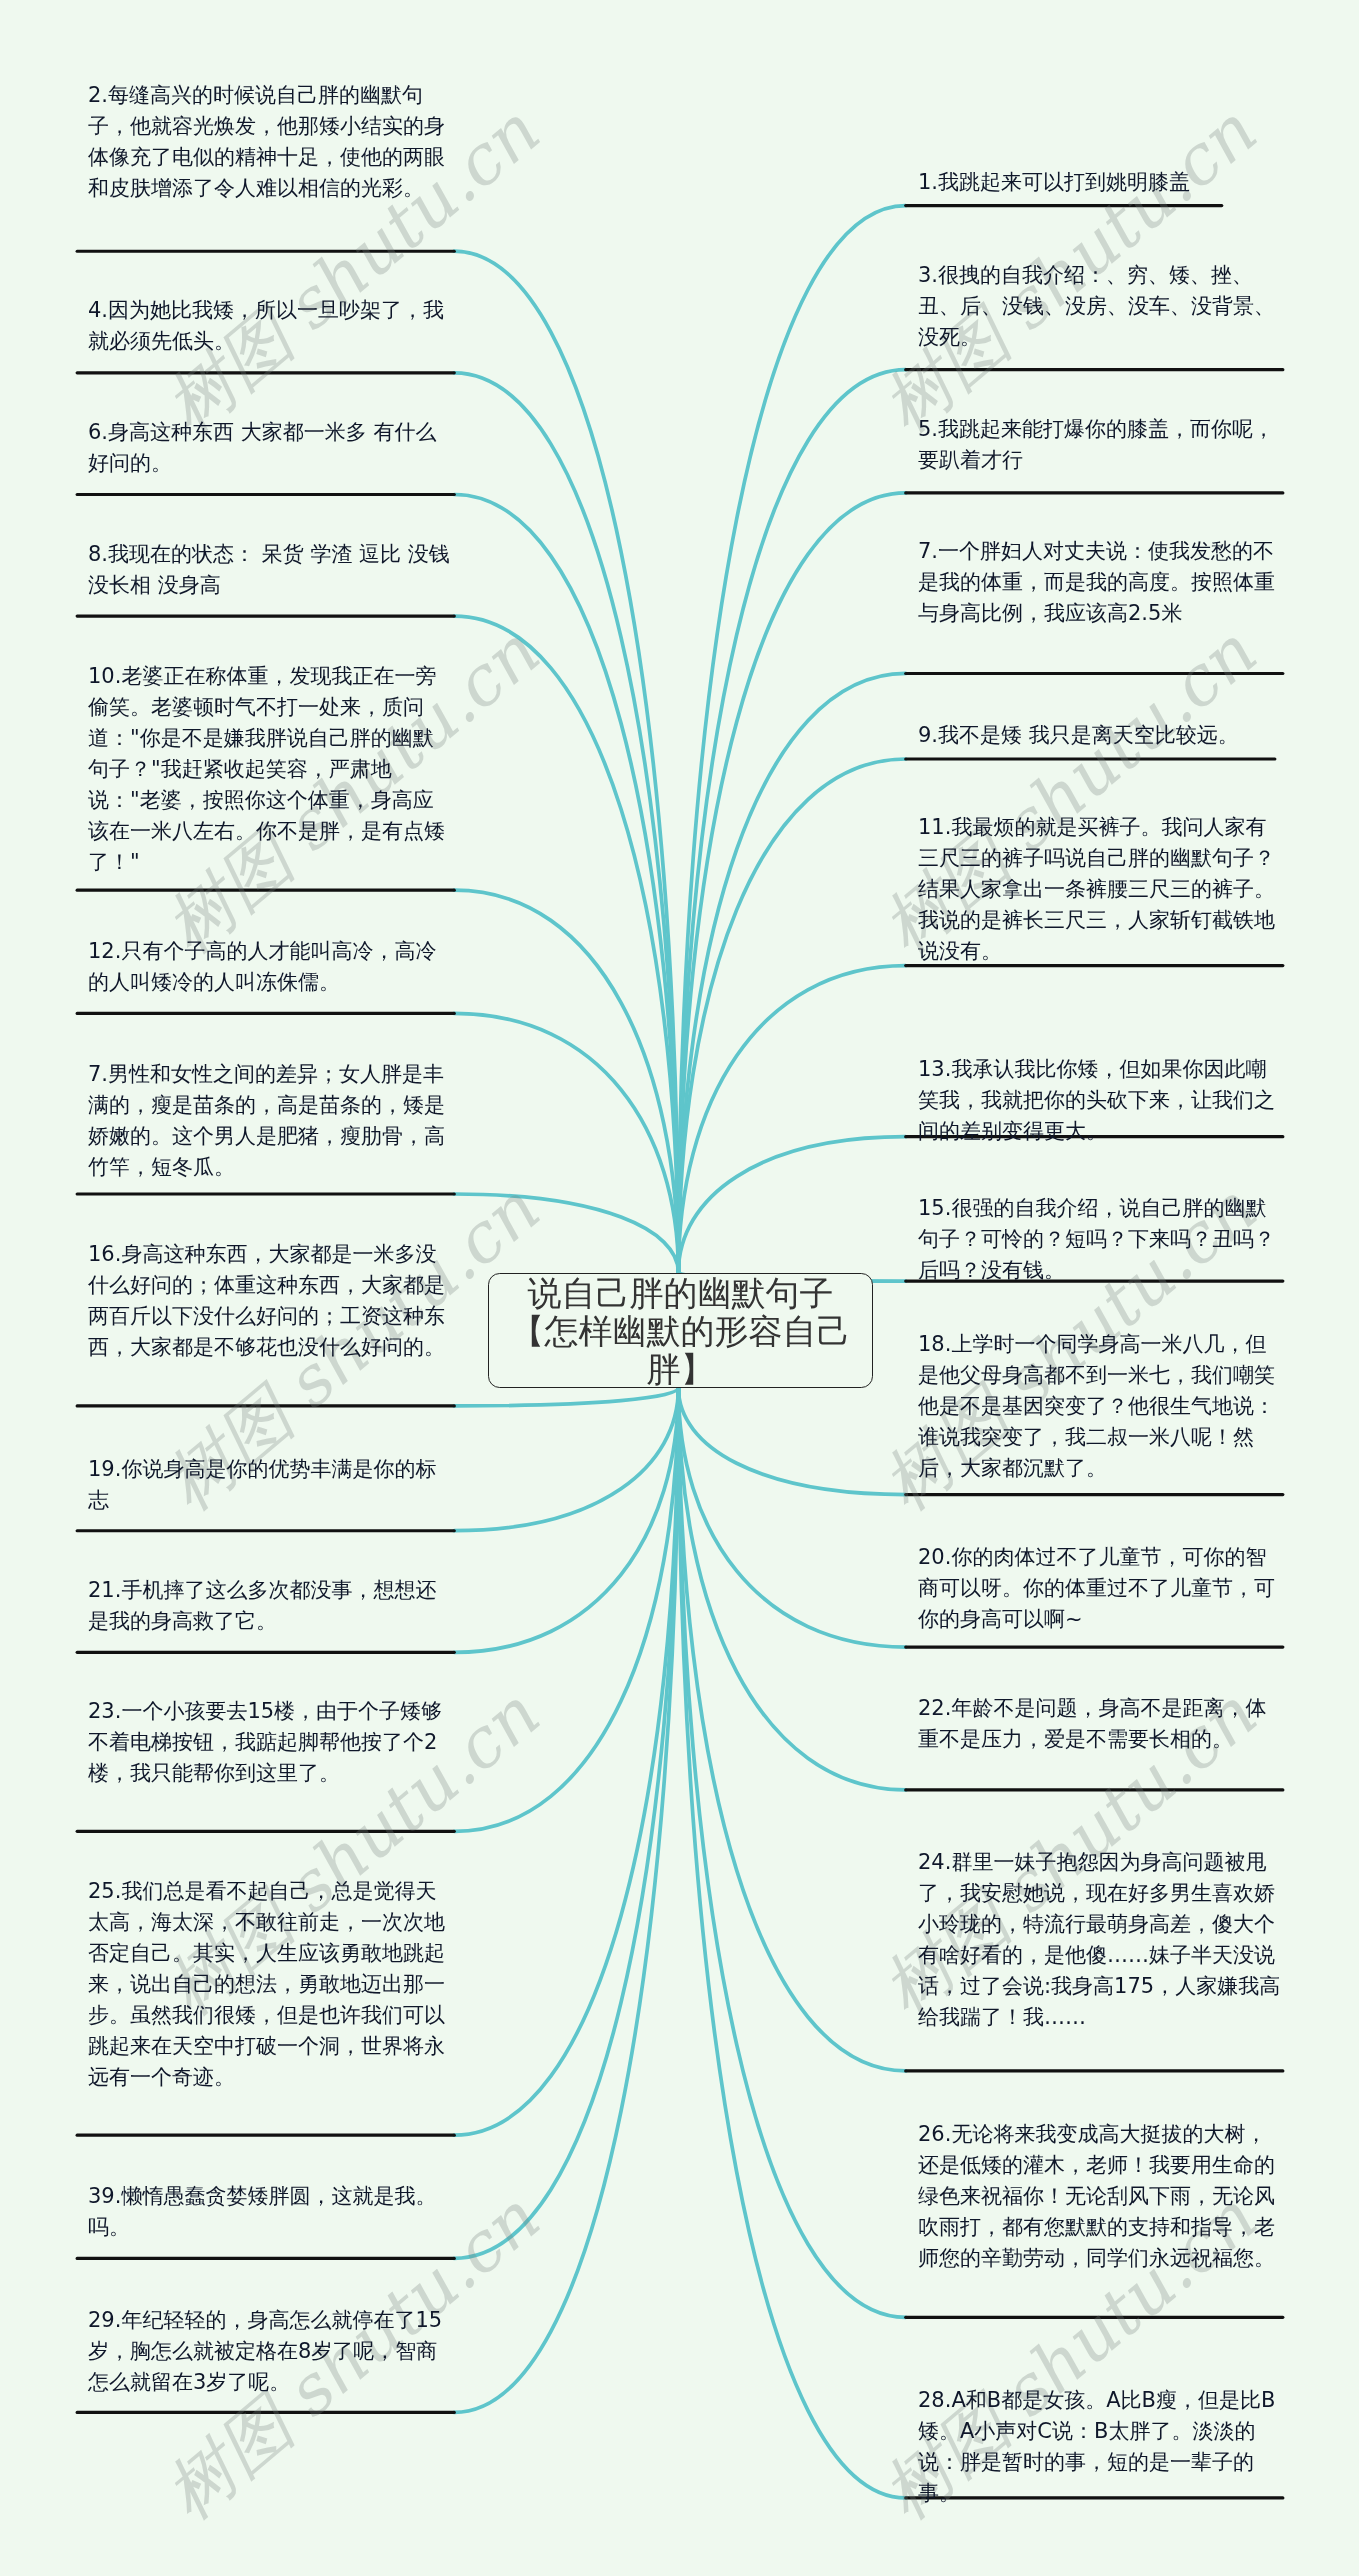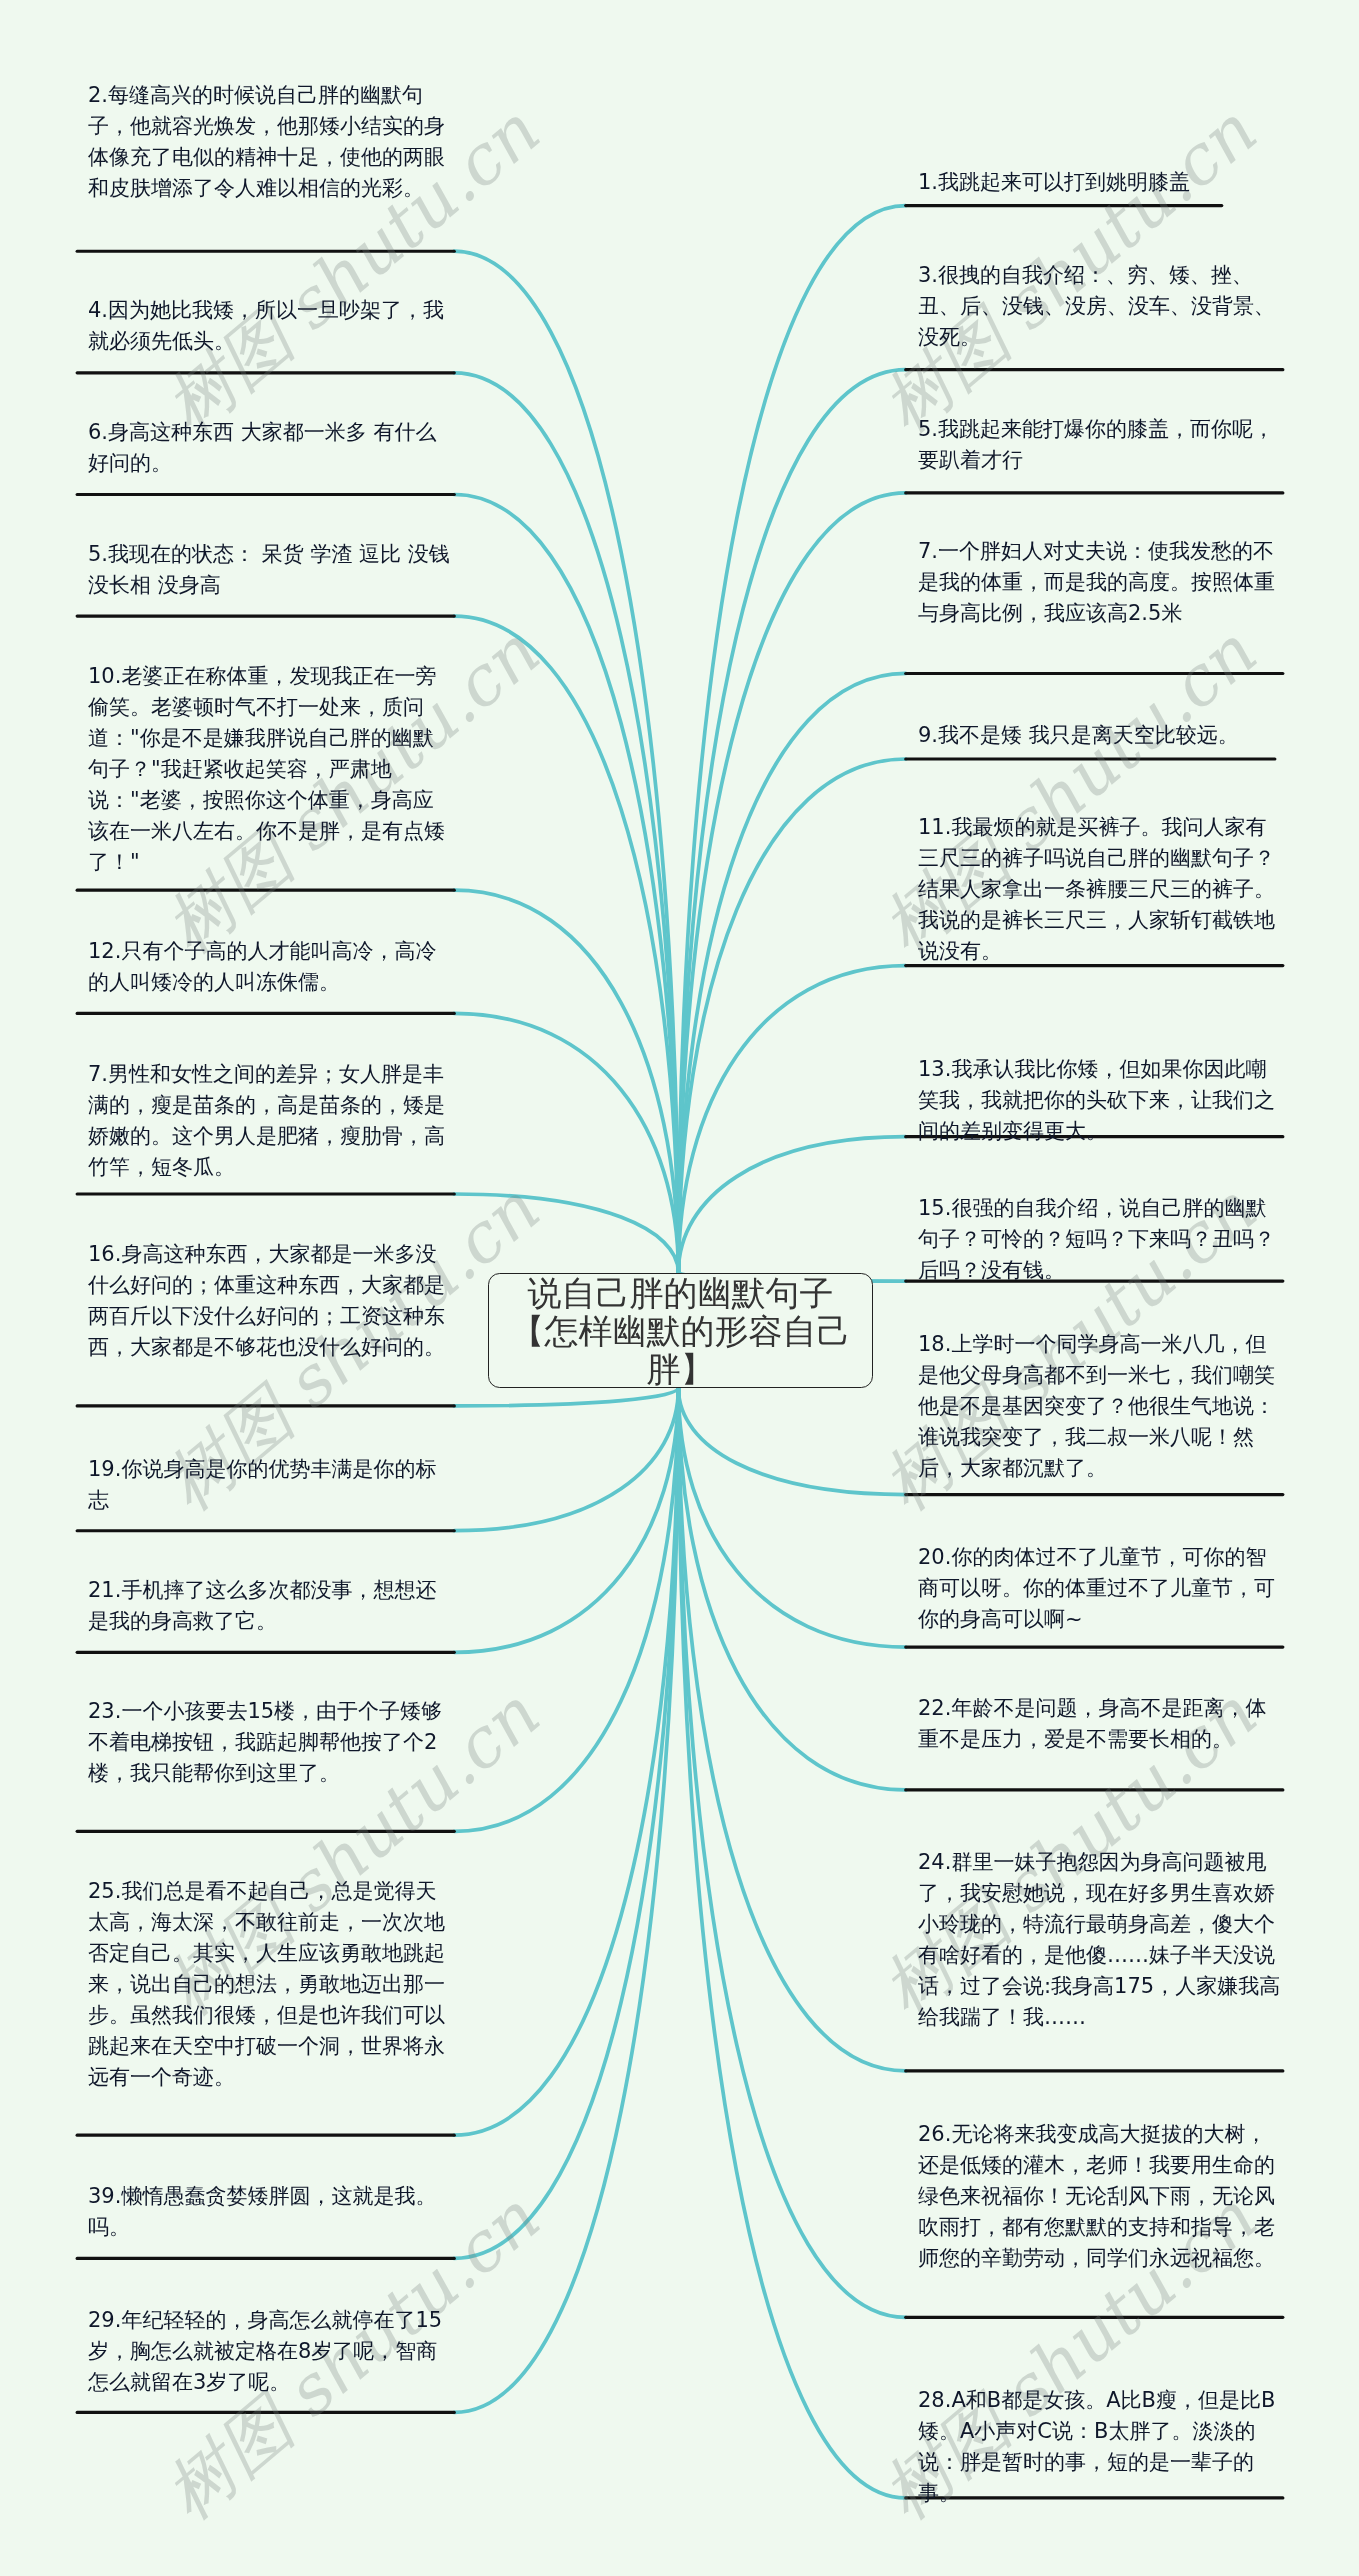--- a/index.html
+++ b/index.html
@@ -104,21 +104,21 @@
     <div class="watermark" style="left: 122px; top: 1806px;">树图 shutu.cn</div>
     <div class="watermark" style="left: 839px; top: 1806px;">树图 shutu.cn</div>
     <div class="watermark" style="left: 122px; top: 2310px;">树图 shutu.cn</div>
     <div class="watermark" style="left: 839px; top: 2310px;">树图 shutu.cn</div>
   </div>
 
 <div id="left-nodes">
     <div class="node left" style="top: 80px;">2.每缝高兴的时候说自己胖的幽默句子，他就容光焕发，他那矮小结实的身体像充了电似的精神十足，使他的两眼和皮肤增添了令人难以相信的光彩。</div>
     <div class="node left" style="top: 295px;">4.因为她比我矮，所以一旦吵架了，我就必须先低头。</div>
     <div class="node left" style="top: 417px;">6.身高这种东西 大家都一米多 有什么好问的。</div>
-    <div class="node left" style="top: 539px;">5.我现在的状态： 呆货 学渣 逗比 没钱 没长相 没身高</div>
+    <div class="node left" style="top: 539px;">8.我现在的状态： 呆货 学渣 逗比 没钱 没长相 没身高</div>
     <div class="node left" style="top: 661px;">10.老婆正在称体重，发现我正在一旁偷笑。老婆顿时气不打一处来，质问道："你是不是嫌我胖说自己胖的幽默句子？"我赶紧收起笑容，严肃地说："老婆，按照你这个体重，身高应该在一米八左右。你不是胖，是有点矮了！"</div>
     <div class="node left" style="top: 936px;">12.只有个子高的人才能叫高冷，高冷的人叫矮冷的人叫冻侏儒。</div>
     <div class="node left" style="top: 1059px;">7.男性和女性之间的差异；女人胖是丰满的，瘦是苗条的，高是苗条的，矮是娇嫩的。这个男人是肥猪，瘦肋骨，高竹竿，短冬瓜。</div>
     <div class="node left" style="top: 1239px;">16.身高这种东西，大家都是一米多没什么好问的；体重这种东西，大家都是两百斤以下没什么好问的；工资这种东西，大家都是不够花也没什么好问的。</div>
     <div class="node left" style="top: 1454px;">19.你说身高是你的优势丰满是你的标志</div>
     <div class="node left" style="top: 1575px;">21.手机摔了这么多次都没事，想想还是我的身高救了它。</div>
     <div class="node left" style="top: 1696px;">23.一个小孩要去15楼，由于个子矮够不着电梯按钮，我踮起脚帮他按了个2楼，我只能帮你到这里了。</div>
     <div class="node left" style="top: 1876px;">25.我们总是看不起自己，总是觉得天太高，海太深，不敢往前走，一次次地否定自己。其实，人生应该勇敢地跳起来，说出自己的想法，勇敢地迈出那一步。虽然我们很矮，但是也许我们可以跳起来在天空中打破一个洞，世界将永远有一个奇迹。</div>
     <div class="node left" style="top: 2181px;">39.懒惰愚蠢贪婪矮胖圆，这就是我。吗。</div>
     <div class="node left" style="top: 2305px;">29.年纪轻轻的，身高怎么就停在了15岁，胸怎么就被定格在8岁了呢，智商怎么就留在3岁了呢。</div>

